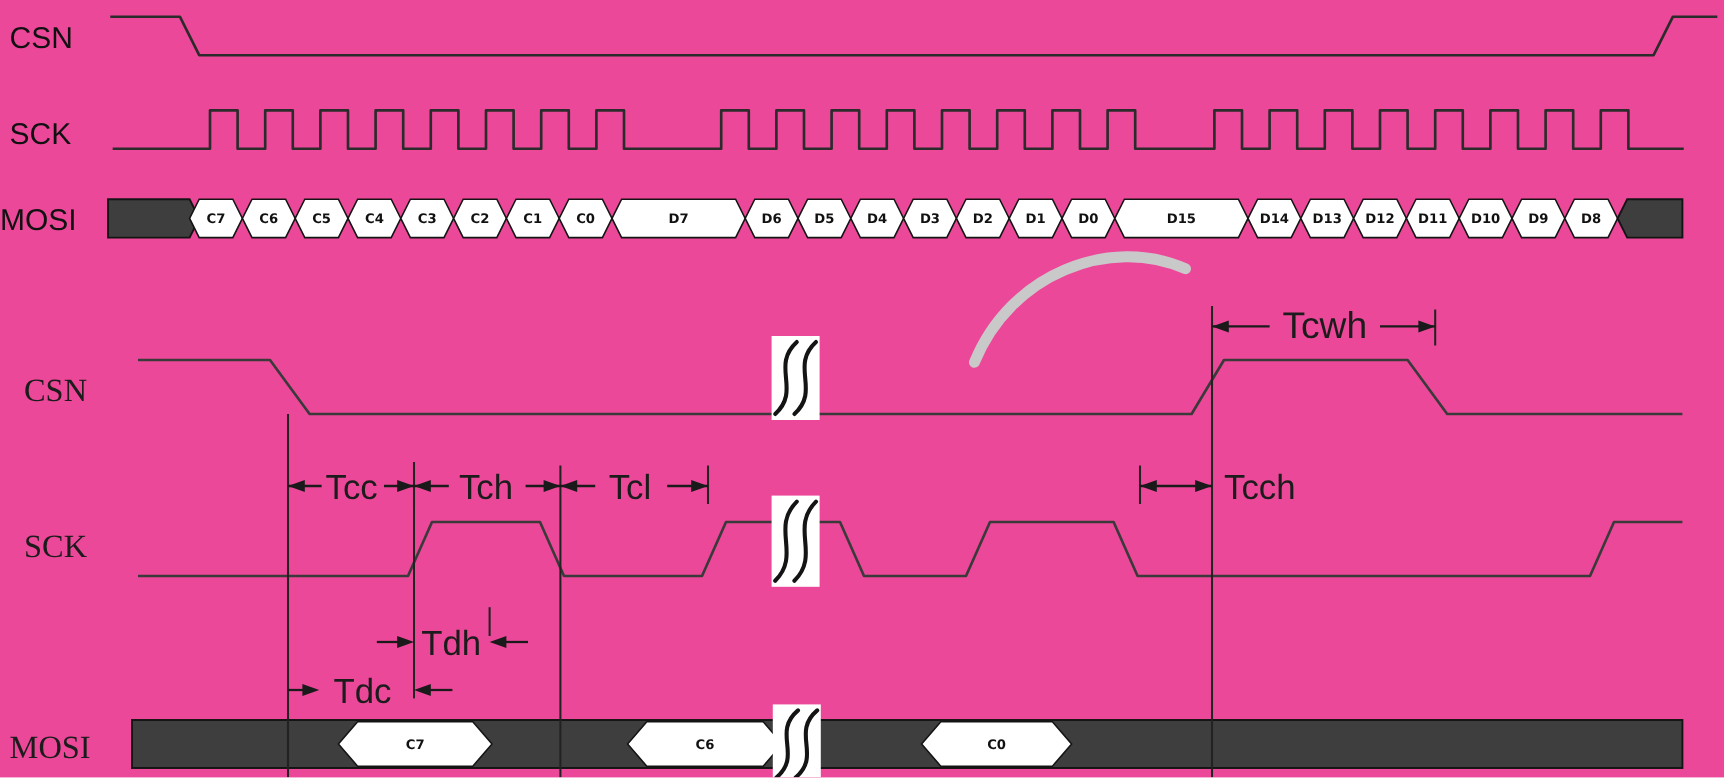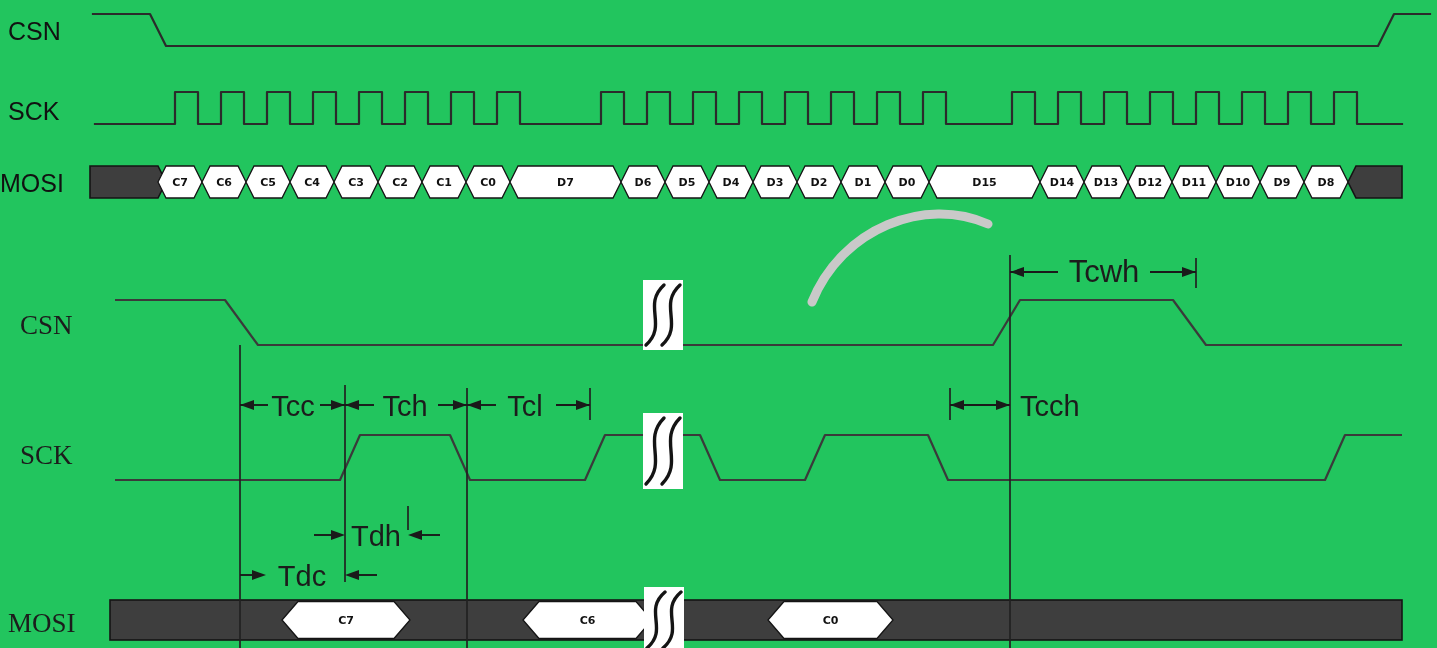--- a/index.html
+++ b/index.html
@@ -1,16 +1,16 @@
 <!DOCTYPE html>
 <html><head>
 <meta charset="utf-8">
 <style>
   html,body{margin:0;padding:0;background:#fff;}
-  .stage{position:relative;width:1437px;height:648px;background:#22c55e;overflow:hidden;
+  .stage{position:relative;width:1437px;height:648px;background:#ec4899;overflow:hidden;
          font-family:"Liberation Sans",sans-serif;}
   .layer{position:absolute;left:0;}
   #watermark-svg{top:0;z-index:0;}
   #top-svg{top:0;z-index:1;}
   #bottom-svg{top:230px;z-index:1;}
 
   .wave{fill:none;stroke:#2b2b2b;stroke-width:2.2;stroke-linejoin:round;stroke-linecap:square;}
   .wave-b{fill:none;stroke:#3a3a3a;stroke-width:2.2;stroke-linejoin:round;}
   .bus{fill:#3e3e3e;stroke:#141414;stroke-width:1.6;}
   .cell{fill:#ffffff;stroke:#141414;stroke-width:1.3;}

